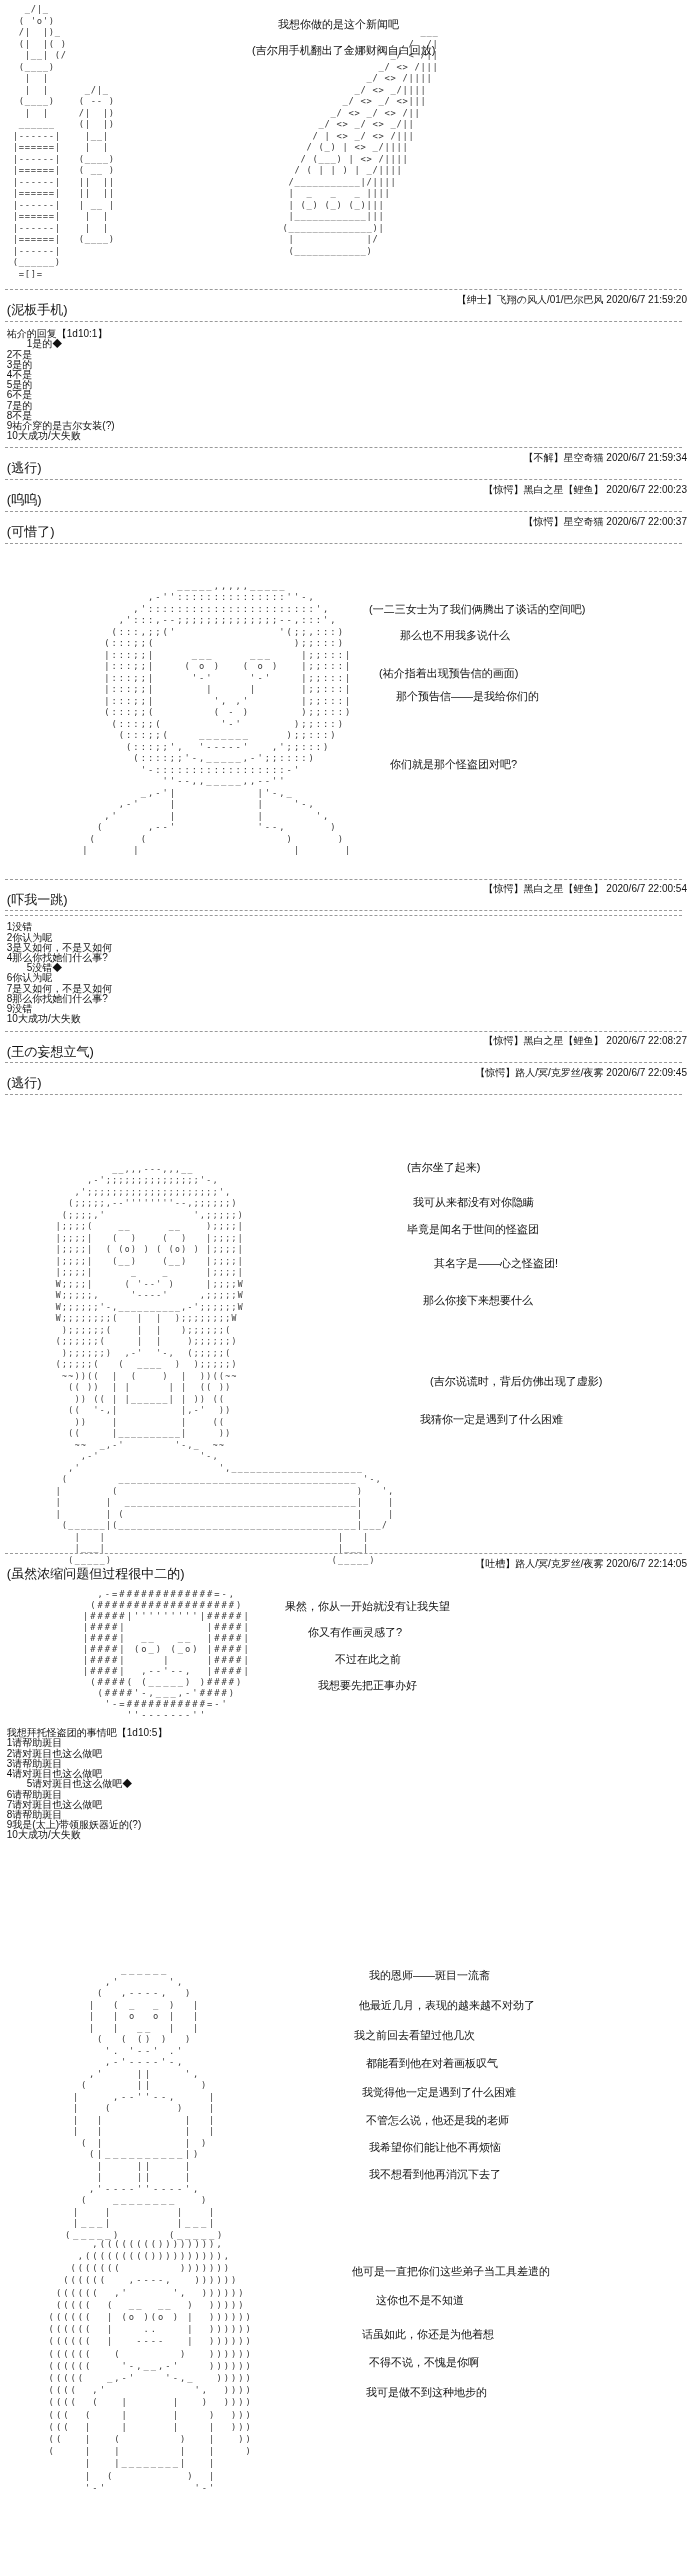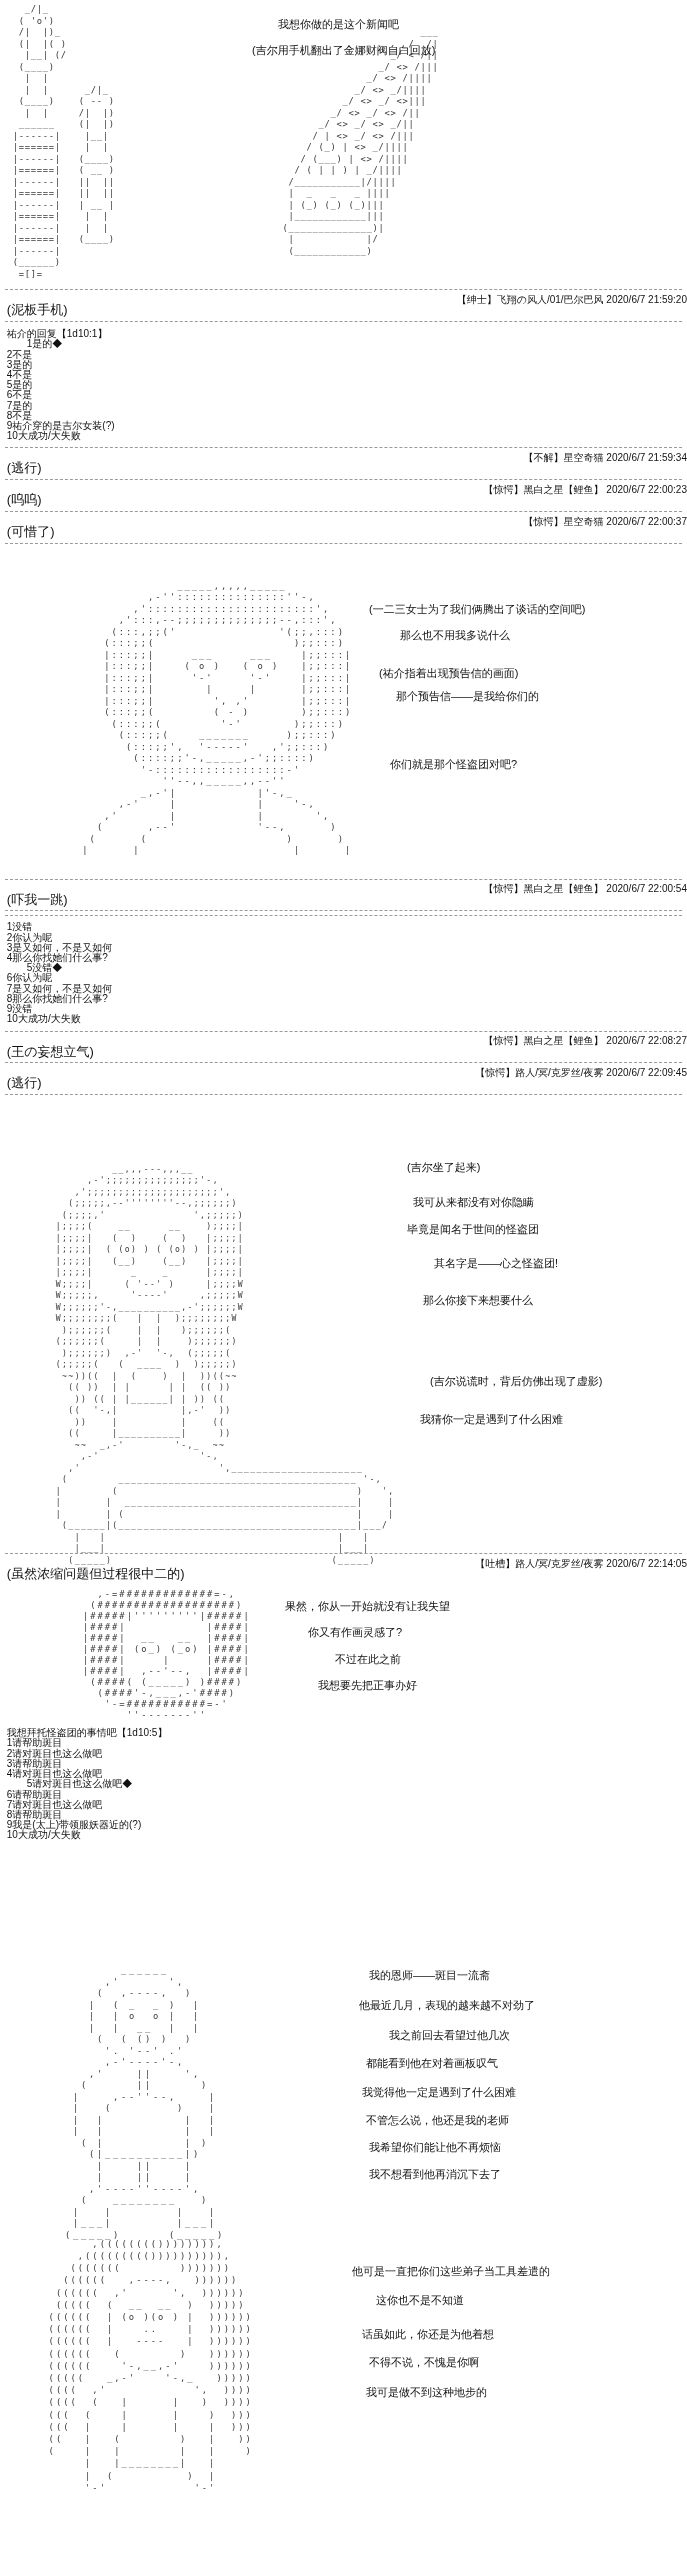--- a/index.html
+++ b/index.html
@@ -289,21 +289,21 @@
       (|__________|)
        |    ||    |
        |    ||    |
       ,'----''----',
      (   ________   )
     |   |        |   |
     |___|        |___|
    (_____)      (_____)</pre>
     <span class="bubble" style="left:369px;top:19px">我的恩师——斑目一流斋</span>
     <span class="bubble" style="left:359px;top:49px">他最近几月，表现的越来越不对劲了</span>
-    <span class="bubble" style="left:389px;top:79px">我之前回去看望过他几次</span>
+    <span class="bubble" style="left:354px;top:79px">我之前回去看望过他几次</span>
     <span class="bubble" style="left:366px;top:107px">都能看到他在对着画板叹气</span>
     <span class="bubble" style="left:362px;top:136px">我觉得他一定是遇到了什么困难</span>
     <span class="bubble" style="left:366px;top:164px">不管怎么说，他还是我的老师</span>
     <span class="bubble" style="left:369px;top:191px">我希望你们能让他不再烦恼</span>
     <span class="bubble" style="left:369px;top:218px">我不想看到他再消沉下去了</span>
   </section>
 
   <section class="sec sec-final">
     <pre class="aa aa6">        ,(((((((()))))))),
       ,((((((((()))))))))),

